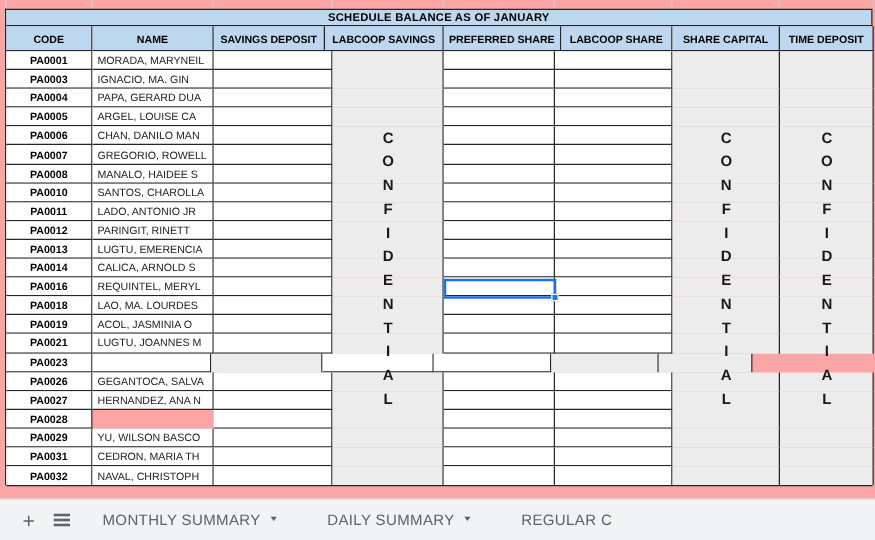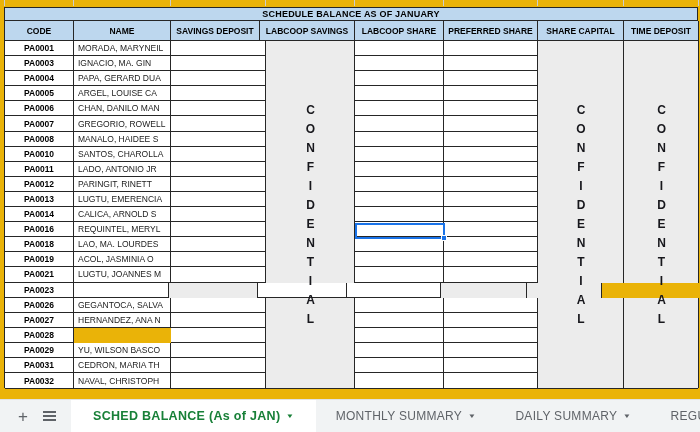--- a/index.html
+++ b/index.html
@@ -1,19 +1,19 @@
 <!DOCTYPE html>
 <html><head>
 <meta charset="utf-8">
 <style>
   * { margin:0; padding:0; box-sizing:border-box; }
   html,body { background:#fff; }
   .screen {
     position:relative; width:700px; height:432px; overflow:hidden;
-    background:#eab308; font-family:"Liberation Sans", sans-serif;
+    background:#fca5a5; font-family:"Liberation Sans", sans-serif;
     --header-bg:#BDD7EE; --confidential-bg:#ECECEC; --grid-border:#262626;
     --selection-blue:#1A73E8; --active-tab-green:#188038; --tab-gray:#5F6368;
     --tabbar-bg:#F1F3F4;
   }
   .tick { position:absolute; top:0; width:1px; height:6px; background:#c9cdd1; }
 
   .table-wrap {
     position:absolute; left:4px; top:7px; width:694px; height:381px;
     border-left:1px solid var(--grid-border);
     border-top:1px solid var(--grid-border);
@@ -102,22 +102,22 @@
       <div class="tick" style="left: 698px;"></div>
     </div>
 
   <div class="table-wrap">
     <div class="title-row">SCHEDULE BALANCE AS OF JANUARY</div>
     <div class="header-row" id="header-row">
         <div class="cell" style="width: 69px;">CODE</div>
         <div class="cell" style="width: 97px;">NAME</div>
         <div class="cell" style="width: 89px;">SAVINGS DEPOSIT</div>
         <div class="cell" style="width: 95px;">LABCOOP SAVINGS</div>
+        <div class="cell" style="width: 94px;">PREFERRED SHARE</div>
         <div class="cell" style="width: 89px;">LABCOOP SHARE</div>
-        <div class="cell" style="width: 94px;">PREFERRED SHARE</div>
         <div class="cell" style="width: 86px;">SHARE CAPITAL</div>
         <div class="cell" style="width: 75px;">TIME DEPOSIT</div>
       </div>
     <div class="body" id="grid-body">
         <div class="row">
           <div class="cell c-code" style="width: 69px;">PA0001</div>
           <div class="cell c-name" style="width: 97px;">MORADA, MARYNEIL</div>
           <div class="cell c-empty" style="width: 95px;"></div>
           <div class="cell c-gray" style="width: 89px;"></div>
           <div class="cell c-empty" style="width: 89px;"></div>
@@ -400,24 +400,20 @@
     <div class="tbtn">
       <span class="plus">+</span>
     </div>
     <div class="tbtn">
       <span class="burger">
           <i></i>
           <i></i>
           <i></i>
         </span>
     </div>
-    <div class="tab active">
-      <span>SCHED BALANCE (As of JAN)</span>
-      <span class="arr">▼</span>
-    </div>
     <div class="tab">
       <span>MONTHLY SUMMARY</span>
       <span class="arr">▼</span>
     </div>
     <div class="tab">
       <span>DAILY SUMMARY</span>
       <span class="arr">▼</span>
     </div>
     <div class="tab">
       <span>REGULAR C</span>

